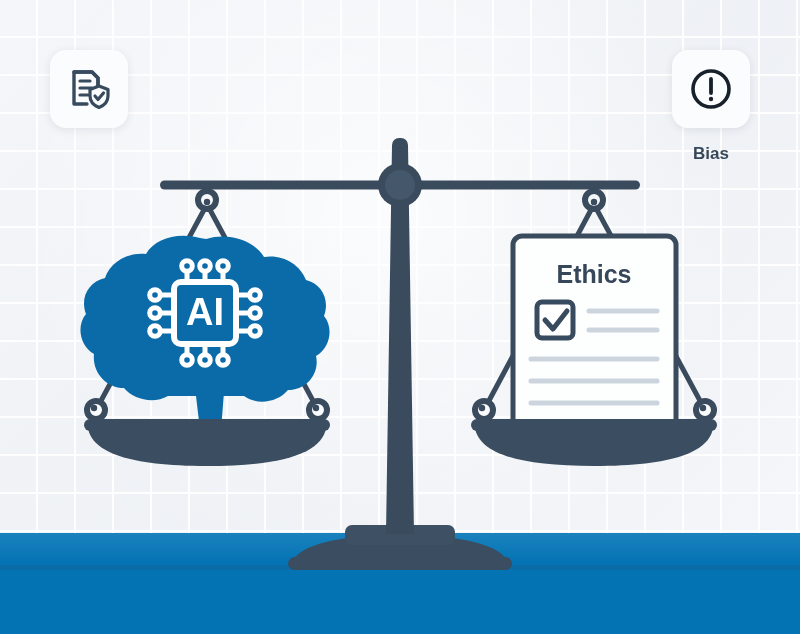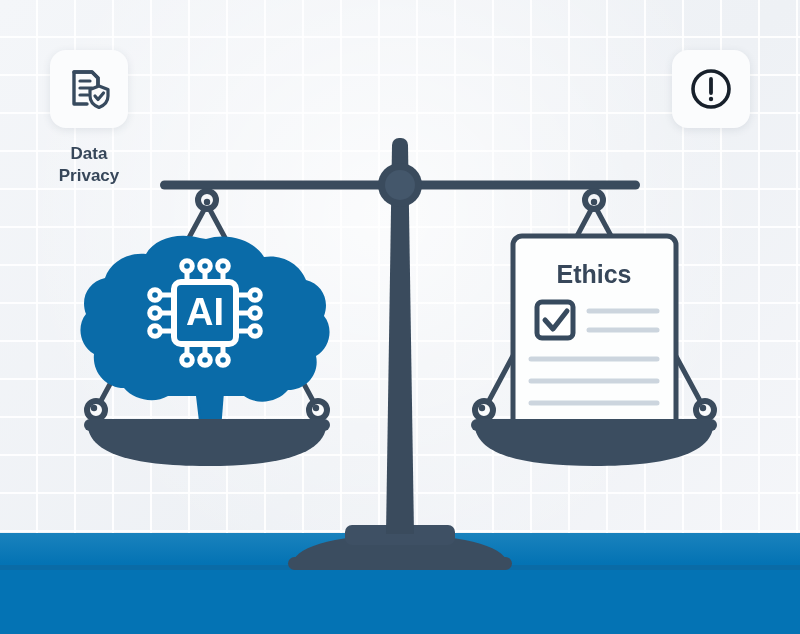--- a/index.html
+++ b/index.html
@@ -262,24 +262,23 @@
     <svg width="46" height="46" viewBox="0 0 46 46">
       <path d="M8,6 h18 l6,6 v9 M8,6 v32 h13" fill="none" stroke="#374a5e" stroke-width="3.4" stroke-linecap="round" stroke-linejoin="round"></path>
       <path d="M8,6 h18 l6,6 v8" fill="none" stroke="#374a5e" stroke-width="3.4" stroke-linecap="round" stroke-linejoin="round"></path>
       <line x1="14" y1="15" x2="24" y2="15" stroke="#374a5e" stroke-width="3.2" stroke-linecap="round"></line>
       <line x1="14" y1="22" x2="26" y2="22" stroke="#374a5e" stroke-width="3.2" stroke-linecap="round"></line>
       <line x1="14" y1="29" x2="22" y2="29" stroke="#374a5e" stroke-width="3.2" stroke-linecap="round"></line>
       <path d="M33,20 L42,23.5 V30 C42,35.5 38,39.5 33,41.5 C28,39.5 24,35.5 24,30 V23.5 Z" fill="#fbfcfd" stroke="#374a5e" stroke-width="3.2" stroke-linejoin="round"></path>
       <polyline points="29,30 32,33.5 37.5,27" fill="none" stroke="#374a5e" stroke-width="3.2" stroke-linecap="round" stroke-linejoin="round"></polyline>
     </svg>
   </div>
-  <div class="badge-label" id="label-privacy">Data
-Privacy</div>
 
   <div class="badge" id="badge-bias">
     <svg width="46" height="46" viewBox="0 0 46 46">
       <circle cx="23" cy="23" r="18" fill="none" stroke="#17202b" stroke-width="3.6"></circle>
       <line x1="23" y1="13" x2="23" y2="27" stroke="#17202b" stroke-width="3.8" stroke-linecap="round"></line>
       <circle cx="23" cy="33" r="2.2" fill="#17202b"></circle>
     </svg>
   </div>
+  <div class="badge-label" id="label-bias">Bias</div>
 
 </div>
 
 </body></html>

